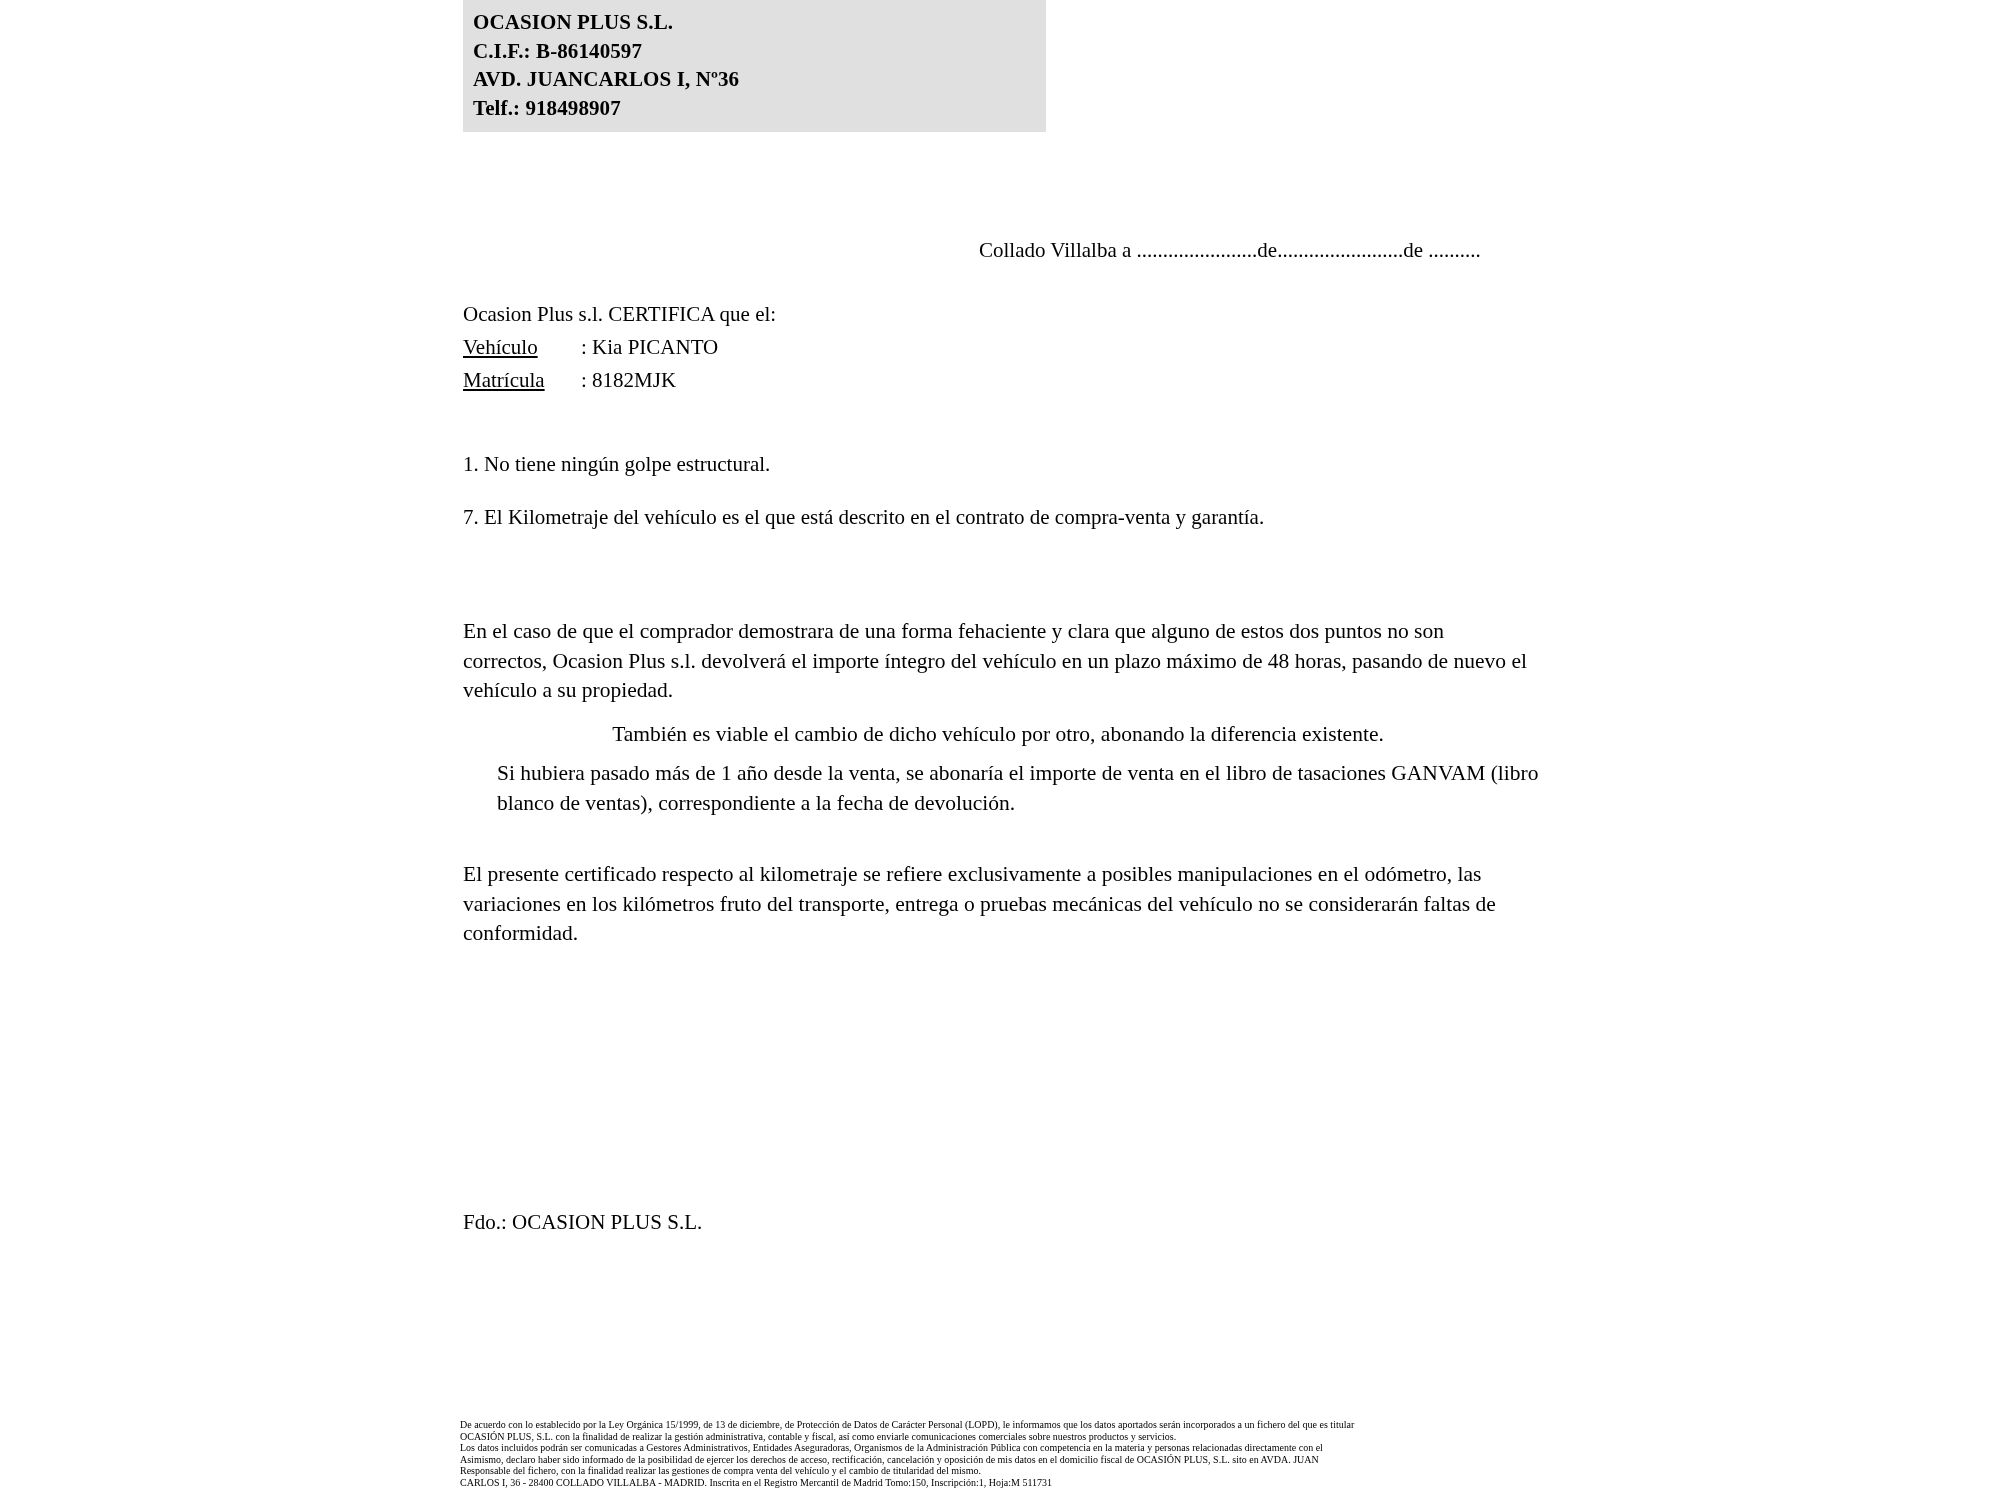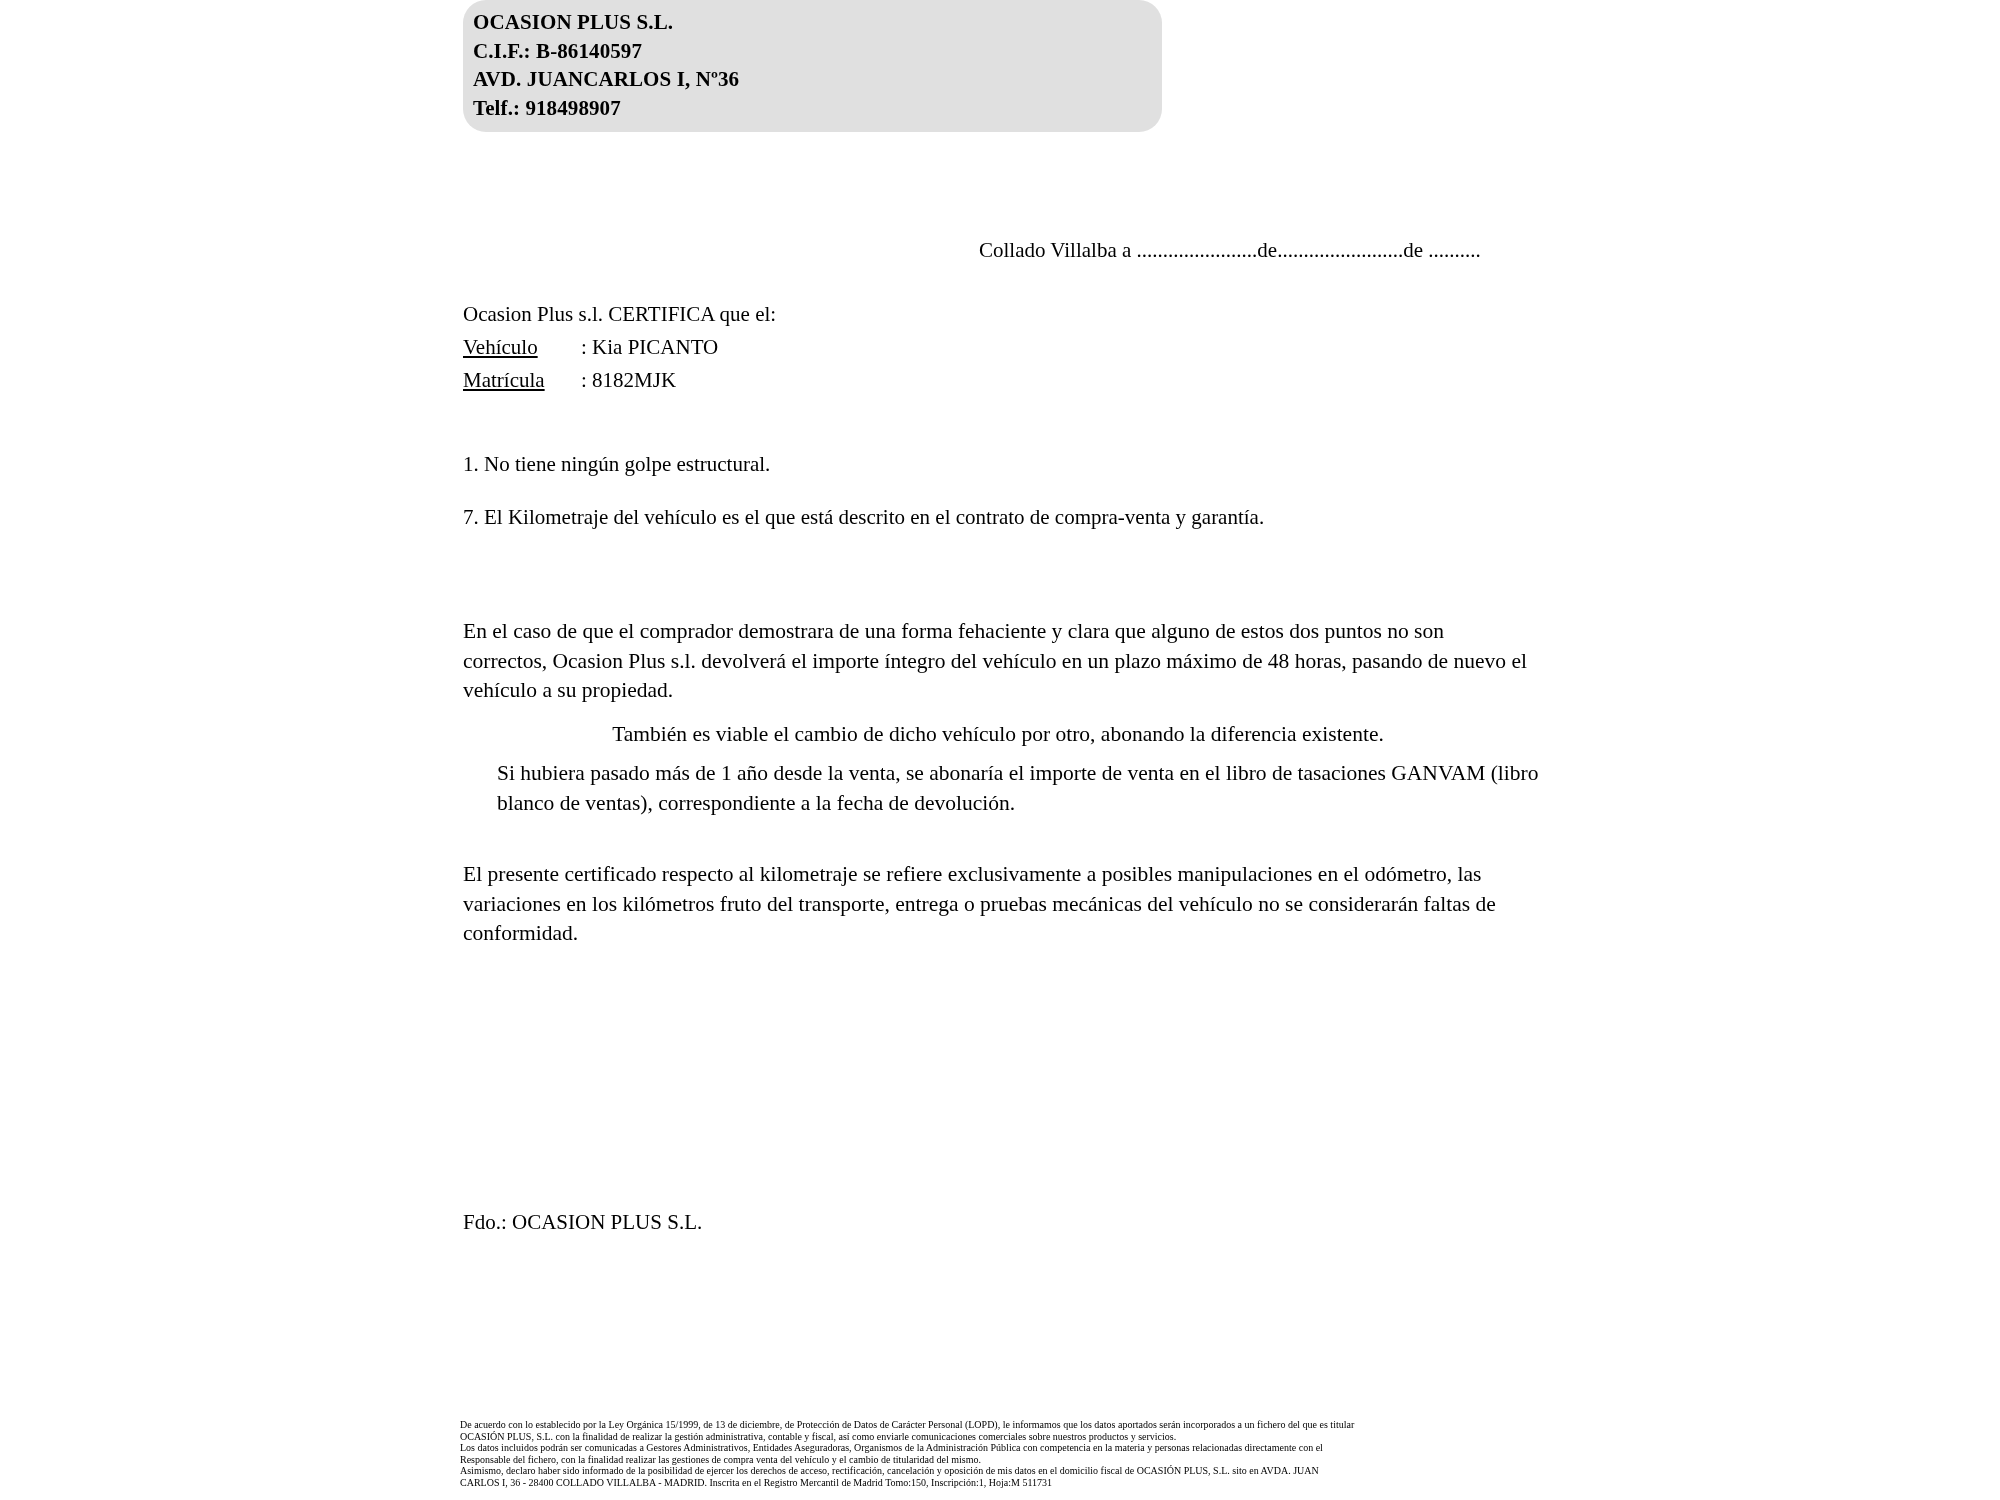--- a/index.html
+++ b/index.html
@@ -22,25 +22,24 @@
     top: 0;
     width: 2000px;
     height: 1500px;
   }
 
   
   .letterhead {
     position: absolute;
     left: 463px;
     top: 0px;
-    width: 699px;
+    width: 583px;
     padding: 8px 0 10px 10px;
     background: #e0e0e0;
     box-sizing: border-box;
-    border-radius: 23px;
   }
   .letterhead .lh-line {
     font-weight: bold;
     font-size: 21px;
     line-height: 28.5px;
     letter-spacing: 0.1px;
     white-space: nowrap;
   }
 
   
@@ -146,18 +145,18 @@
   <div class="para para-2">También es viable el cambio de dicho vehículo por otro, abonando la diferencia existente.</div>
   <div class="para para-3">Si hubiera pasado más de 1 año desde la venta, se abonaría el importe de venta en el libro de tasaciones GANVAM (libro blanco de ventas), correspondiente a la fecha de devolución.</div>
   <div class="para para-4">El presente certificado respecto al kilometraje se refiere exclusivamente a posibles manipulaciones en el odómetro, las variaciones en los kilómetros fruto del transporte, entrega o pruebas mecánicas del vehículo no se considerarán faltas de conformidad.</div>
 
   <div class="signature">Fdo.: OCASION PLUS S.L.</div>
 
   <div class="legal">
     <div>De acuerdo con lo establecido por la Ley Orgánica 15/1999, de 13 de diciembre, de Protección de Datos de Carácter Personal (LOPD), le informamos que los datos aportados serán incorporados a un fichero del que es titular</div>
     <div>OCASIÓN PLUS, S.L. con la finalidad de realizar la gestión administrativa, contable y fiscal, así como enviarle comunicaciones comerciales sobre nuestros productos y servicios.</div>
     <div>Los datos incluidos podrán ser comunicadas a Gestores Administrativos, Entidades Aseguradoras, Organismos de la Administración Pública con competencia en la materia y personas relacionadas directamente con el</div>
+    <div>Asimismo, declaro haber sido informado de la posibilidad de ejercer los derechos de acceso, rectificación, cancelación y oposición de mis datos en el domicilio fiscal de OCASIÓN PLUS, S.L. sito en AVDA. JUAN</div>
     <div>Responsable del fichero, con la finalidad realizar las gestiones de compra venta del vehículo y el cambio de titularidad del mismo.</div>
-    <div>Asimismo, declaro haber sido informado de la posibilidad de ejercer los derechos de acceso, rectificación, cancelación y oposición de mis datos en el domicilio fiscal de OCASIÓN PLUS, S.L. sito en AVDA. JUAN</div>
     <div>CARLOS I, 36 - 28400 COLLADO VILLALBA - MADRID. Inscrita en el Registro Mercantil de Madrid Tomo:150, Inscripción:1, Hoja:M 511731</div>
   </div>
 
 </div>
 
 </body></html>

